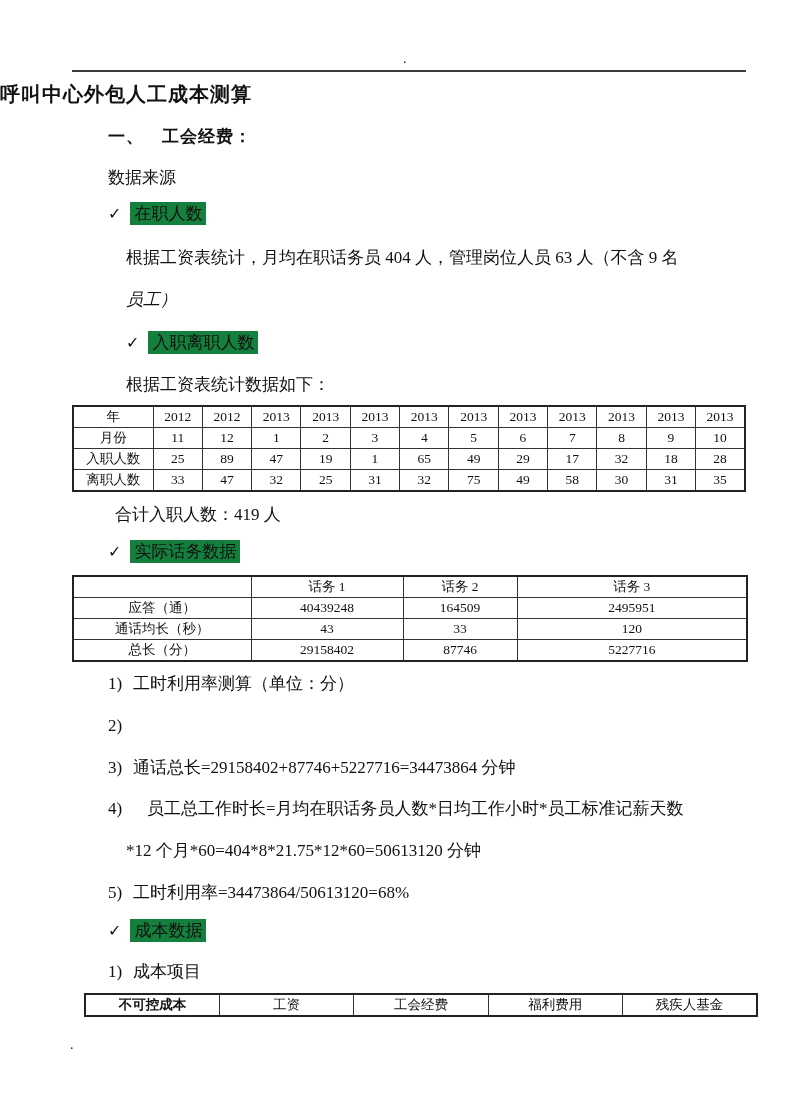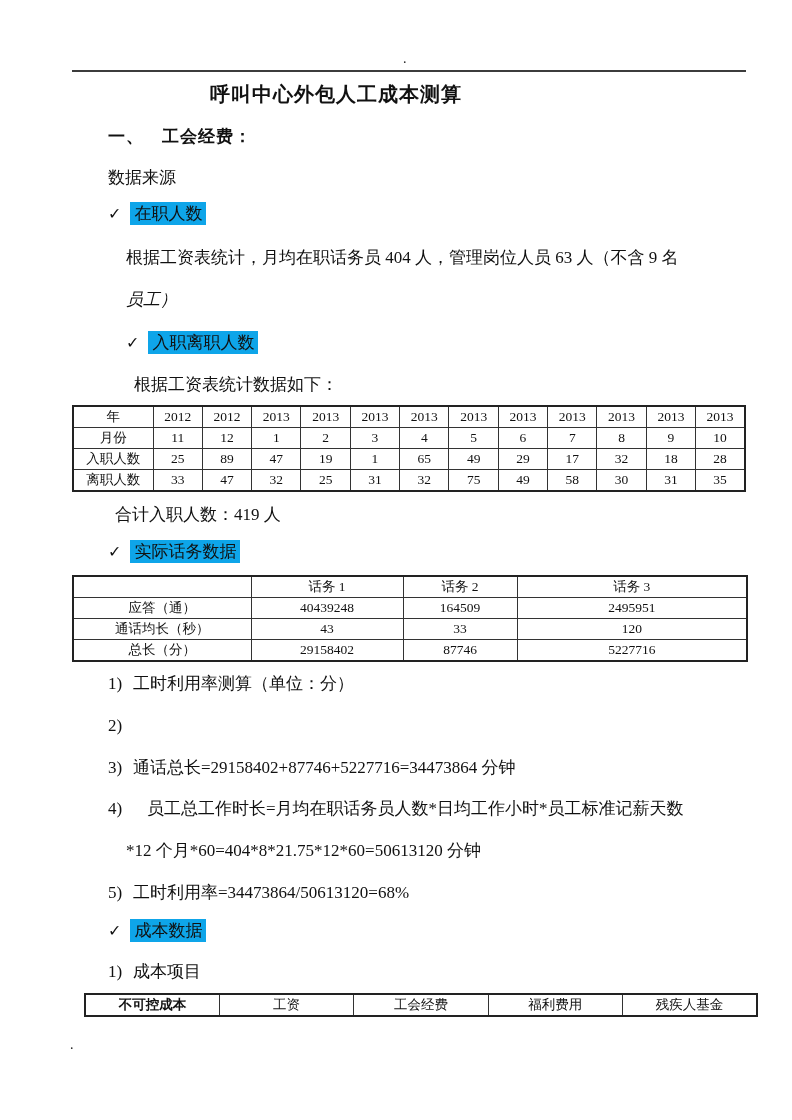--- a/index.html
+++ b/index.html
@@ -12,32 +12,31 @@
     overflow:hidden;
   }
   .abs{position:absolute;}
   .dot{font-size:14px;color:#222;line-height:14px;}
   .header-rule{
     left:72px;top:70px;width:674px;height:0;
     border-top:2px solid #3c3c3c;
   }
   .title{
     left:0;top:82px;width:672px;
-    text-align:center;
     font-size:20px;font-weight:bold;
     letter-spacing:1px;
     line-height:24px;
   }
   .h2{
     font-size:17px;font-weight:bold;line-height:20px;letter-spacing:1px;
   }
   .body-text{font-size:17px;line-height:20px;}
   .check-row{display:flex;align-items:center;}
   .check-mark{font-size:16px;margin-right:9px;line-height:20px;}
-  .hl{background:#0ea5e9;padding:2px 4px;font-size:17px;line-height:19px;}
+  .hl{background:#15803d;padding:2px 4px;font-size:17px;line-height:19px;}
   .li{display:flex;align-items:flex-start;font-size:17px;line-height:20px;}
   .li .num{width:25px;flex:none;}
   .li.wide .num{width:39px;}
   table{
     border-collapse:collapse;
     table-layout:fixed;
     width:674px;
     border:2px solid #222;
   }
   td{
@@ -73,21 +72,21 @@
   </div>
 
   <div class="abs body-text" style="left:126px;top:248px;">根据工资表统计，月均在职话务员 404 人，管理岗位人员 63 人（不含 9 名</div>
   <div class="abs body-text" style="left:126px;top:290px;font-style:italic;">员工）</div>
 
   <div class="abs check-row" style="left:126px;top:331px;">
     <span class="check-mark">✓</span>
     <span class="hl">入职离职人数</span>
   </div>
 
-  <div class="abs body-text" style="left:126px;top:375px;margin-left:8px;">根据工资表统计数据如下：</div>
+  <div class="abs body-text" style="left:126px;top:375px;">根据工资表统计数据如下：</div>
 
   <table class="abs" style="left:72px;top:405px;">
     <colgroup>
         <col style="width:80px">
       </colgroup>
     <tbody>
         <tr>
           <td>年</td>
           <td>2012</td>
           <td>2012</td>

